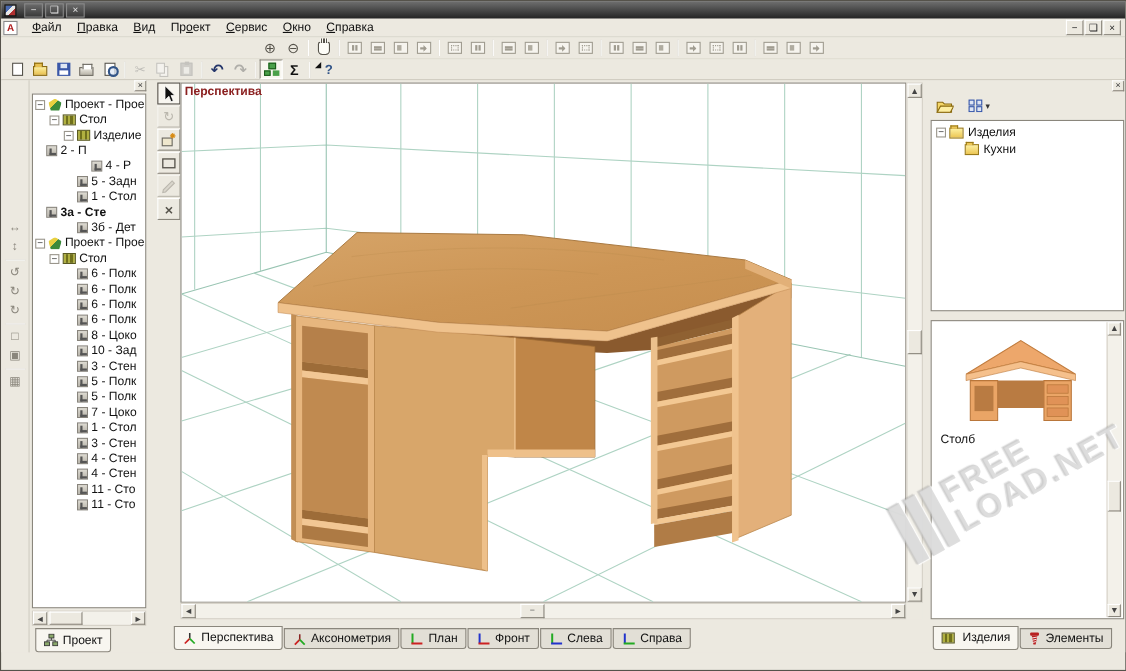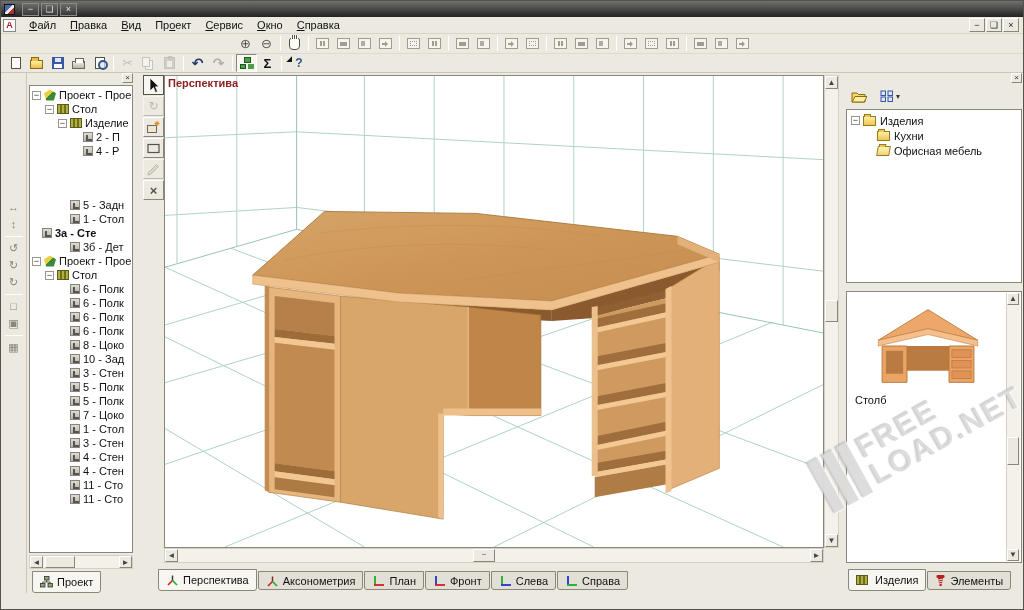--- a/index.html
+++ b/index.html
@@ -327,31 +327,31 @@
           <div class="trow t-group" style="padding-left: 15px;">
           <span class="exp"></span>
           <span class="ticon"></span>
           <span class="tlabel">Стол</span>
         </div>
           <div class="trow t-group" style="padding-left: 28px;">
           <span class="exp"></span>
           <span class="ticon"></span>
           <span class="tlabel">Изделие</span>
         </div>
+          <div class="trow t-leaf" style="">
+          <span class="exp"></span>
+          <span class="ticon"></span>
+          <span class="tlabel">2 - П</span>
+        </div>
           <div class="trow t-leaf" style="padding-left: 41px;">
           <span class="exp"></span>
           <span class="ticon"></span>
-          <span class="tlabel">2 - П</span>
-        </div>
-          <div class="trow t-leaf" style="padding-left: 41px;">
-          <span class="exp"></span>
-          <span class="ticon"></span>
           <span class="tlabel">4 - Р</span>
         </div>
-          <div class="trow t-leaf" style="padding-left: 28px; margin-top: 40px;">
+          <div class="trow t-leaf" style="padding-left: 28px;">
           <span class="exp"></span>
           <span class="ticon"></span>
           <span class="tlabel">5 - Задн</span>
         </div>
           <div class="trow t-leaf" style="padding-left: 28px;">
           <span class="exp"></span>
           <span class="ticon"></span>
           <span class="tlabel">1 - Стол</span>
         </div>
           <div class="trow t-leaf" style=" font-weight: bold;">
@@ -680,24 +680,20 @@
     <div id="rtreebox">
       <div class="rtrow" style="padding-left:4px">
         <span class="exp"></span>
         <span class="fold"></span>
         <span>Изделия</span>
       </div>
       <div class="rtrow" style="padding-left:30px">
         <span class="fold"></span>
         <span>Кухни</span>
       </div>
-      <div class="rtrow" style="padding-left:30px">
-        <span class="fold open"></span>
-        <span>Офисная мебель</span>
-      </div>
     </div>
     <div id="previewbox">
       <div class="pvitem" style="top:10px">
         <svg width="124" height="88" viewBox="0 0 124 92" style="margin:0 auto">
           <polygon points="10,40 62,8 114,40 62,28" fill="#eda76b" stroke="#c07c3e"></polygon>
           <polygon points="10,40 62,28 114,40 114,46 62,34 10,46" fill="#f5c08c" stroke="#c07c3e" stroke-width="0.6"></polygon>
           <polygon points="40,46 84,46 84,72 40,72" fill="#b97b42"></polygon>
           <polygon points="14,46 40,46 40,84 14,84" fill="#eaa566" stroke="#b9763a"></polygon>
           <rect x="18" y="51" width="18" height="24" fill="#b97b42"></rect>
           <polygon points="84,46 110,46 110,84 84,84" fill="#eaa566" stroke="#b9763a"></polygon>

